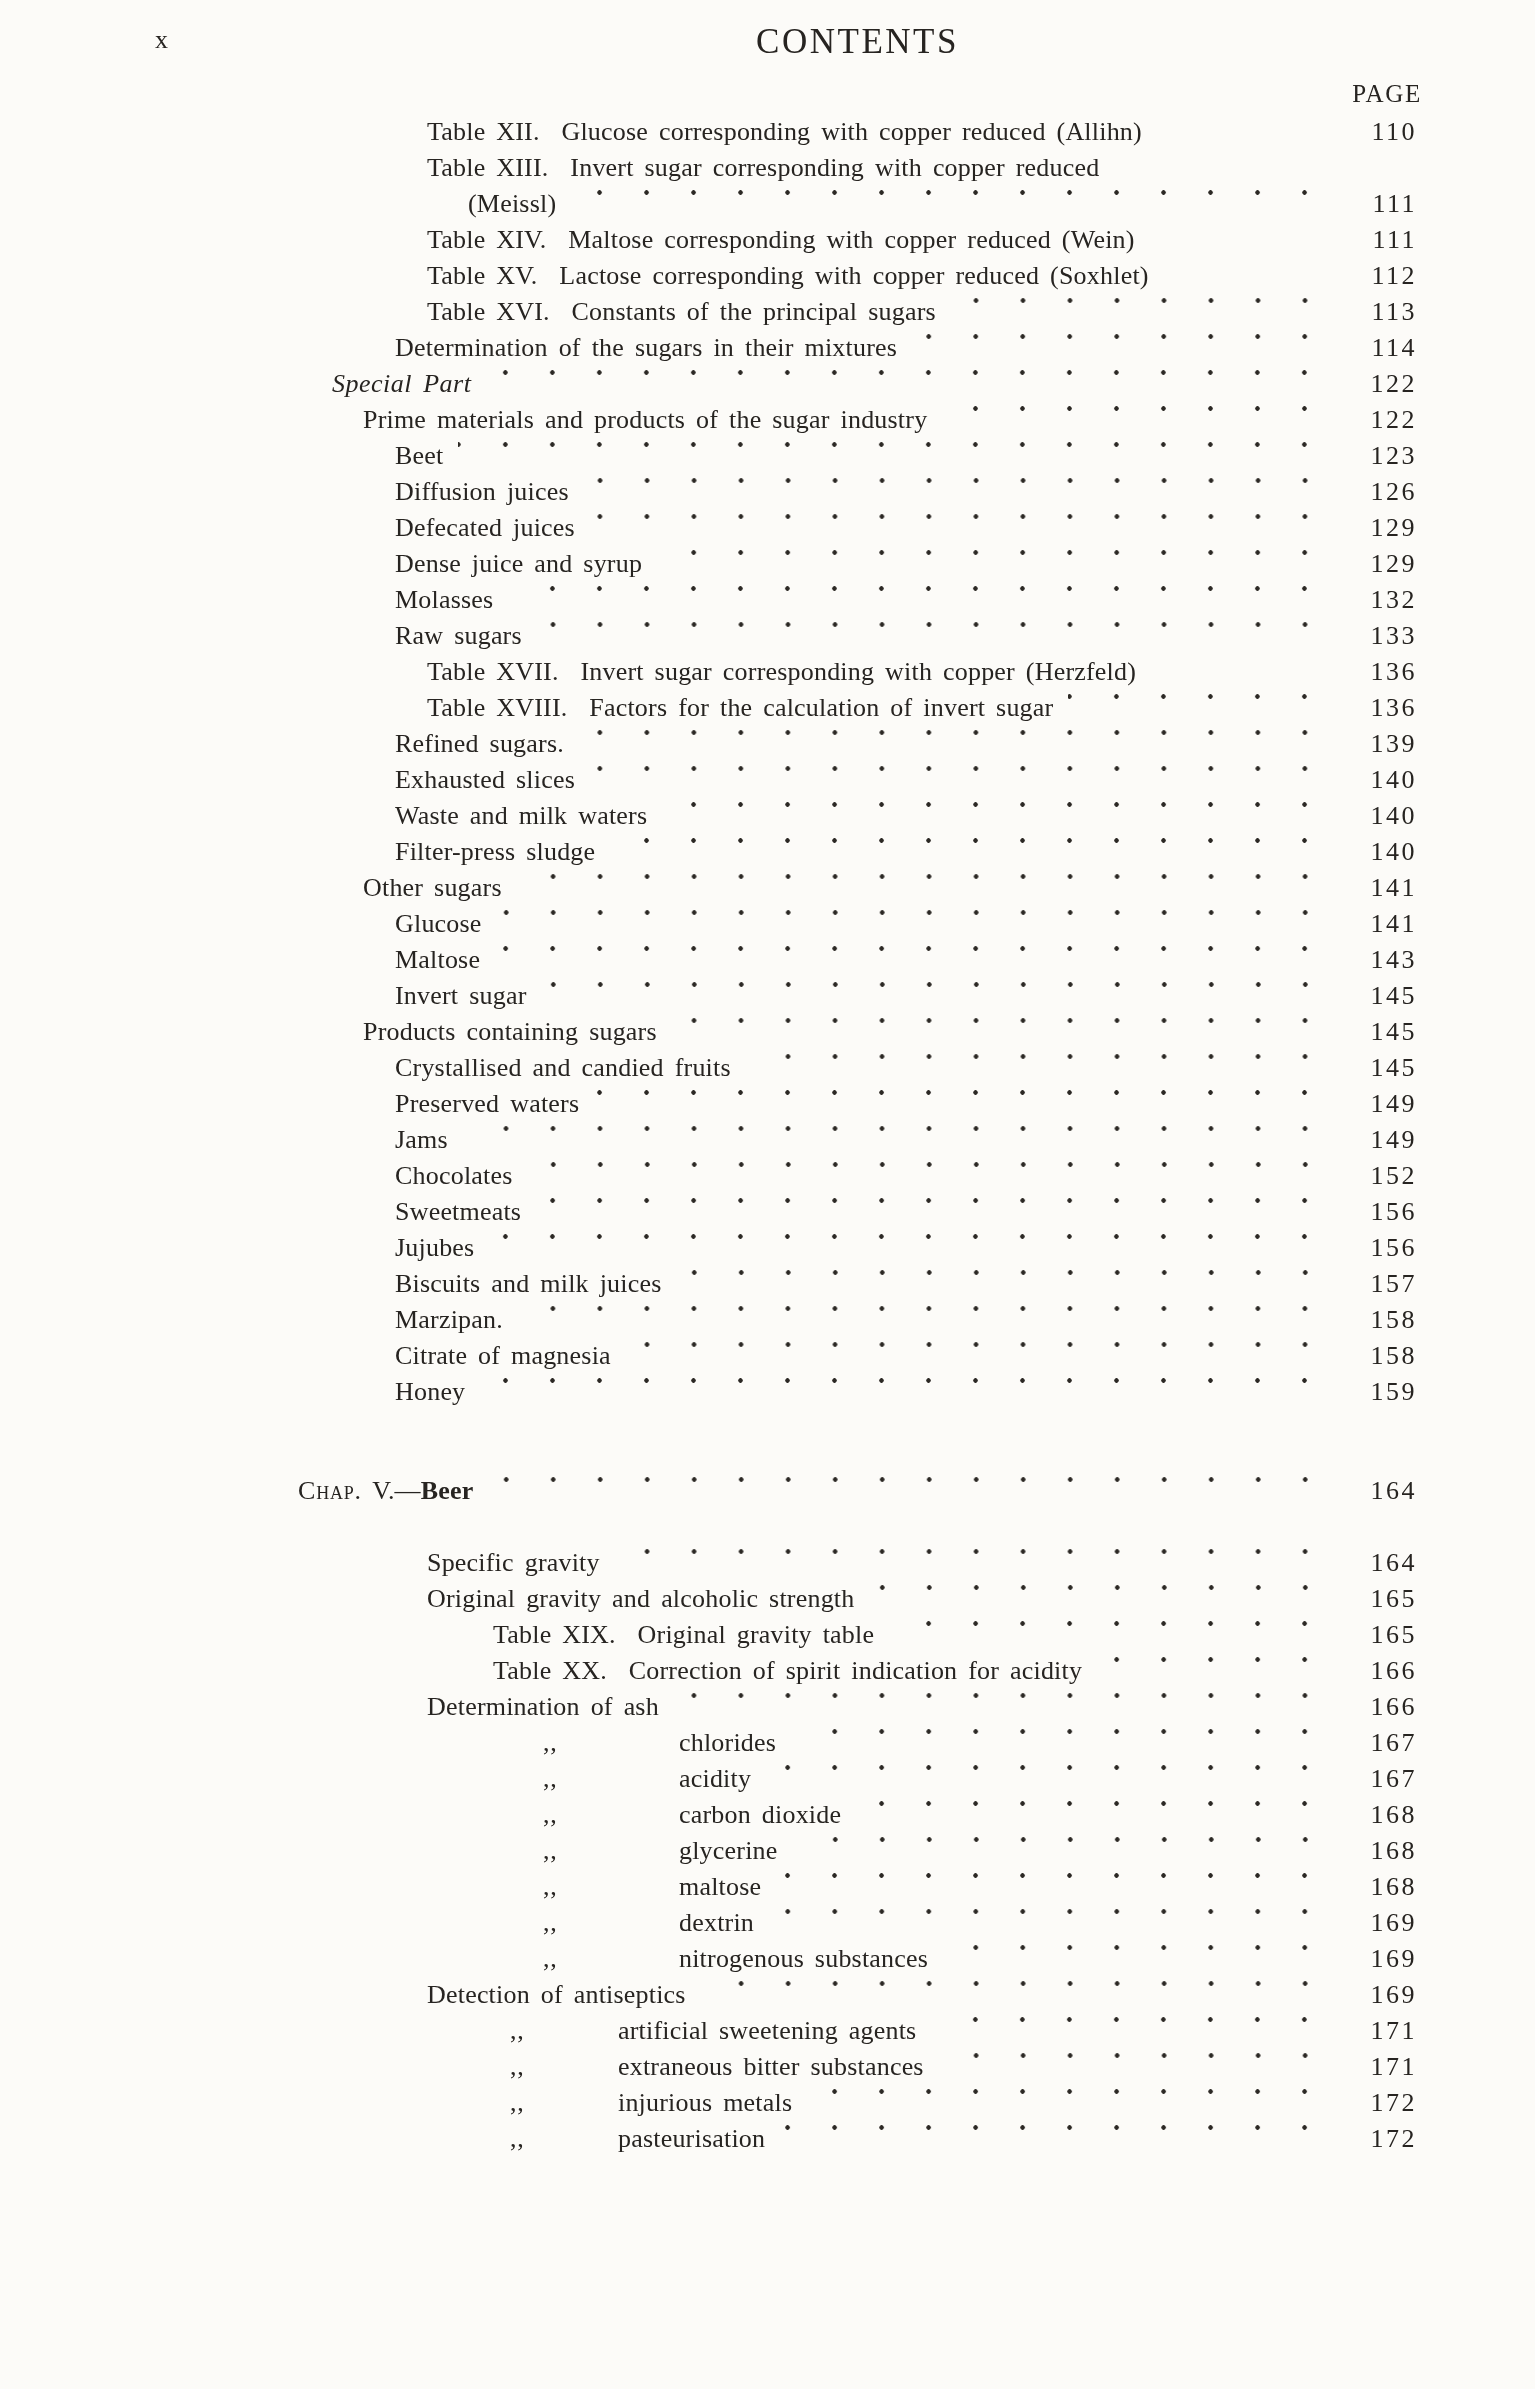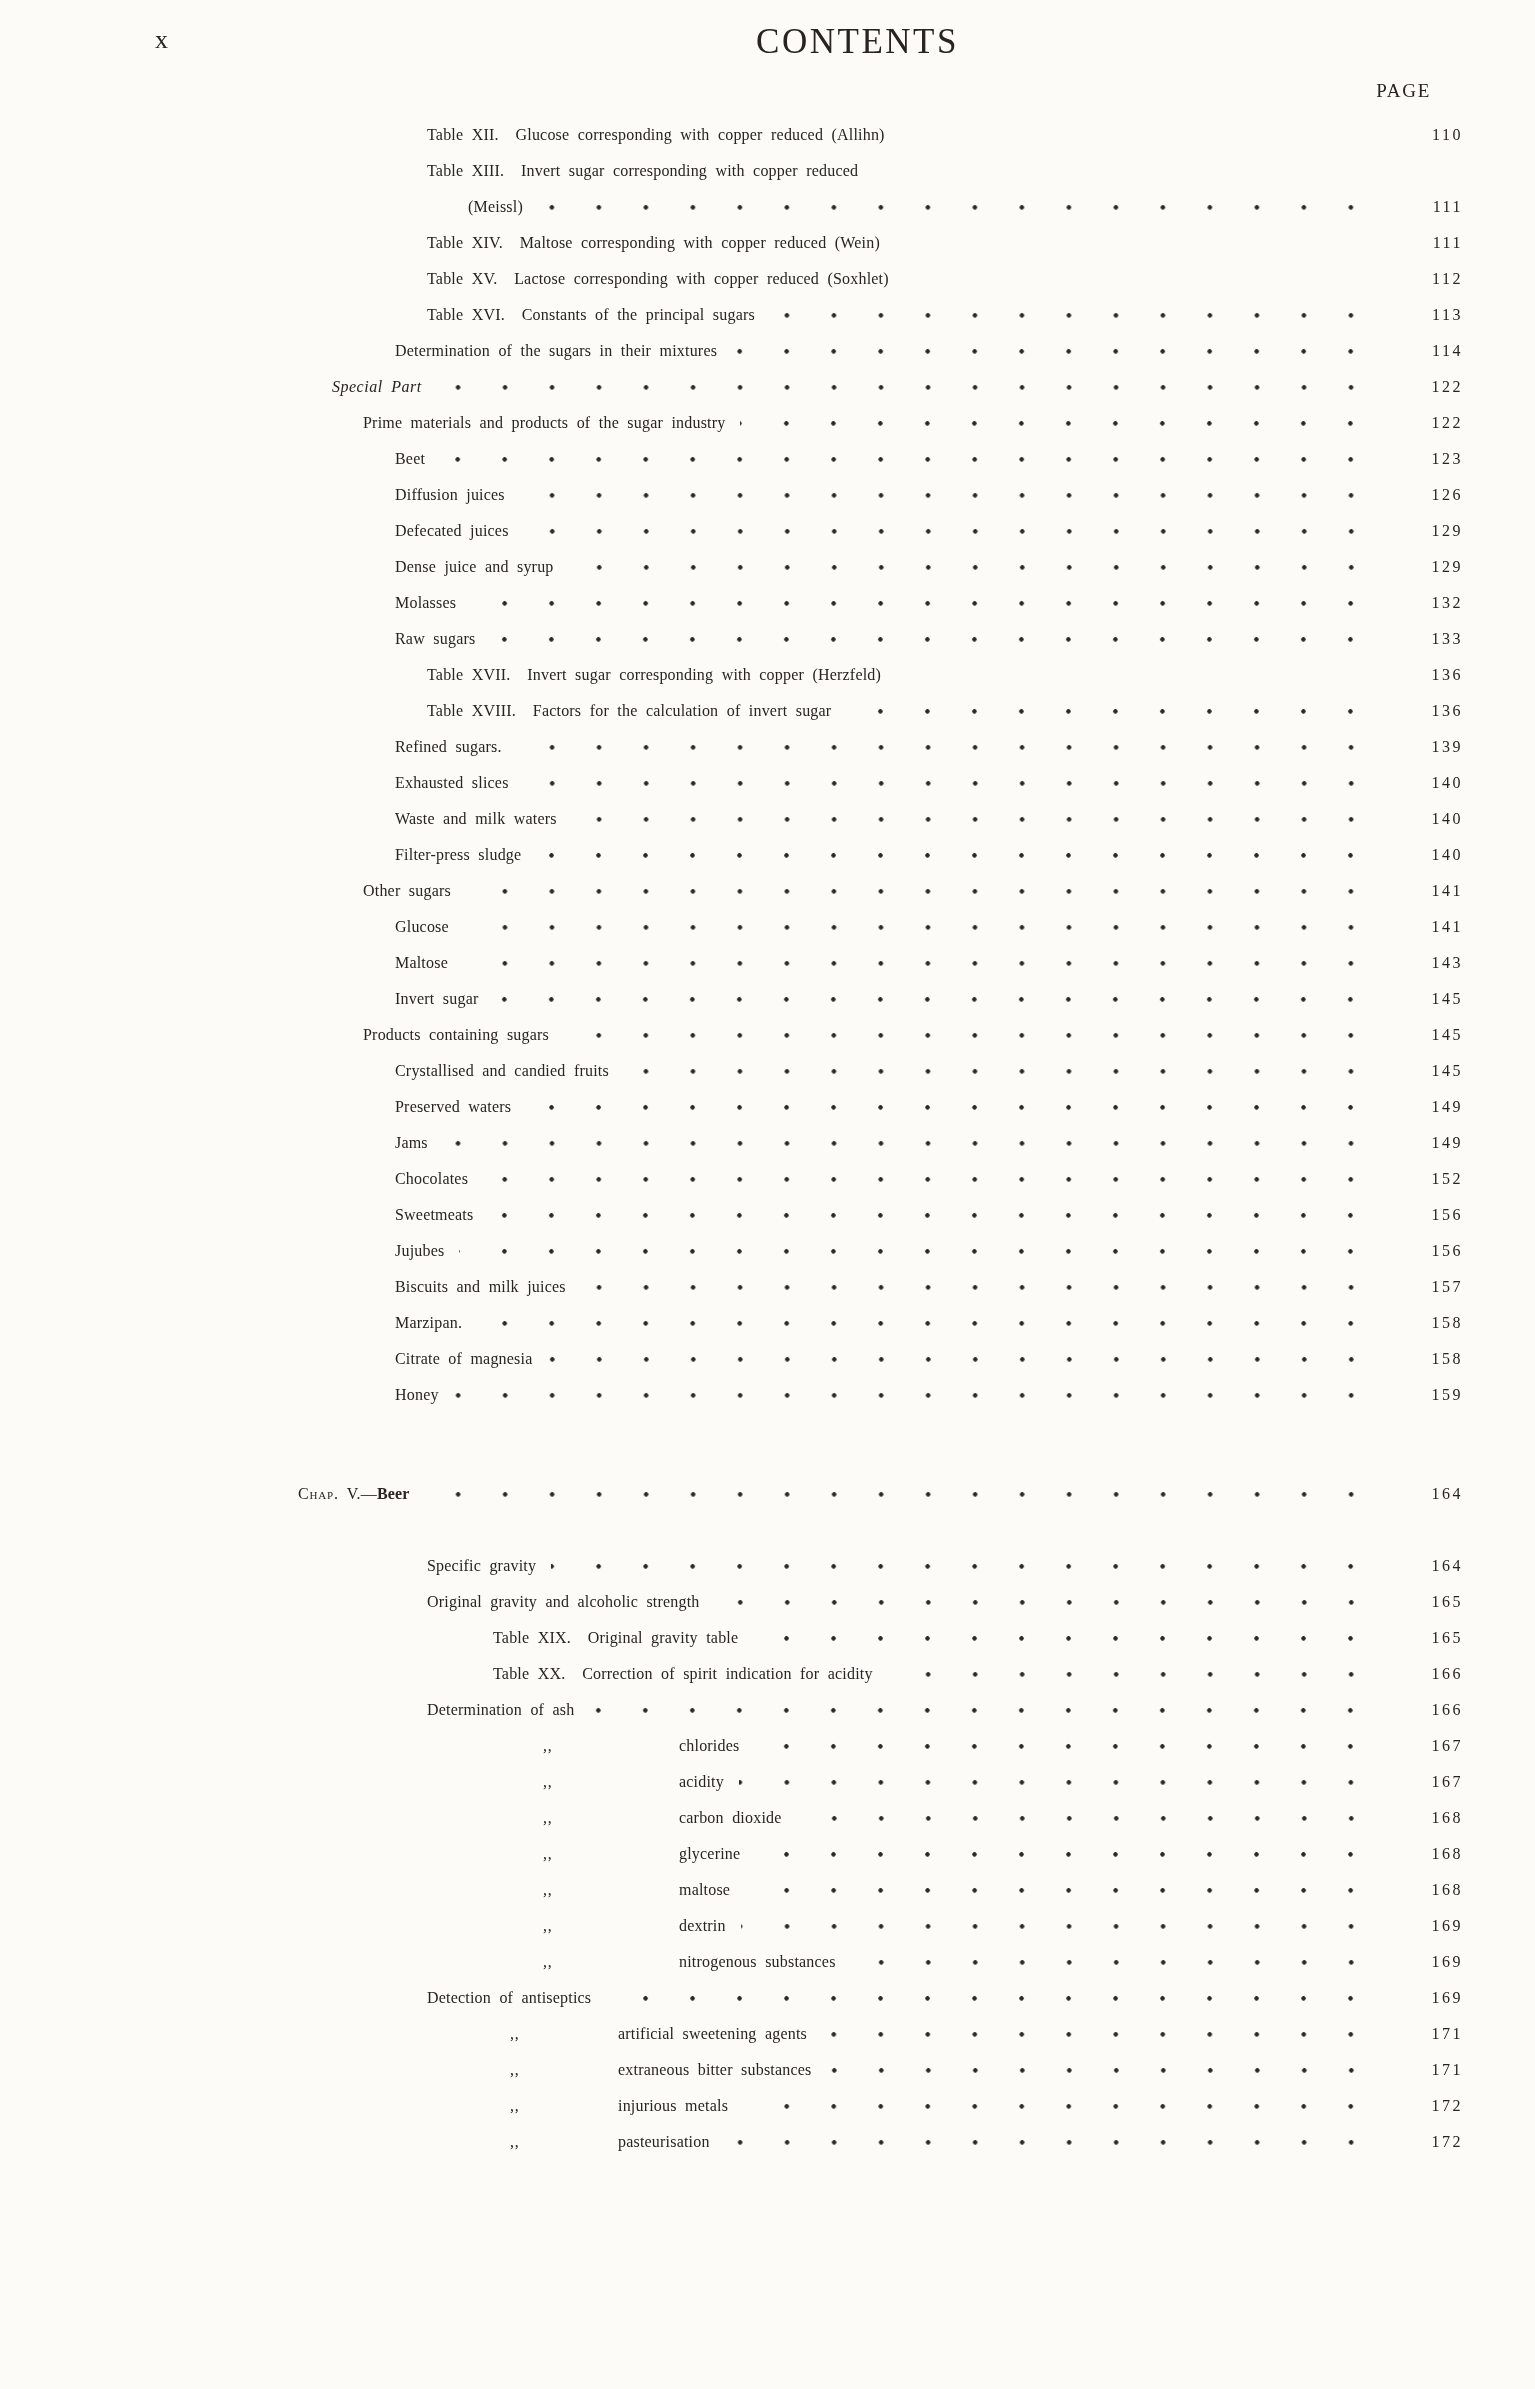--- a/index.html
+++ b/index.html
@@ -25,35 +25,35 @@
   }
   .heading{
     position:absolute;
     left:298px; right:118px; top:21.7px;
     text-align:center;
     font-size:35px;
     letter-spacing:2.5px;
   }
   .page-col-label{
     position:absolute;
-    right:104px; top:80px;
-    font-size:19px;
+    right:113px; top:80px;
+    font-size:25px;
     letter-spacing:1.7px;
   }
   .toc{
     position:absolute;
     top:117px; left:0; right:0;
   }
   .row{
     display:flex;
-    align-items:center;
+    align-items:flex-start;
     height:36px;
     box-sizing:border-box;
-    padding-right:72px;
-    font-size:16px;
+    padding-right:118px;
+    font-size:26px;
   }
   .text{
     white-space:pre;
     word-spacing:4.2px;
     letter-spacing:0.2px;
   }
   .ditto{
     display:inline-block;
     letter-spacing:0.8px;
   }

